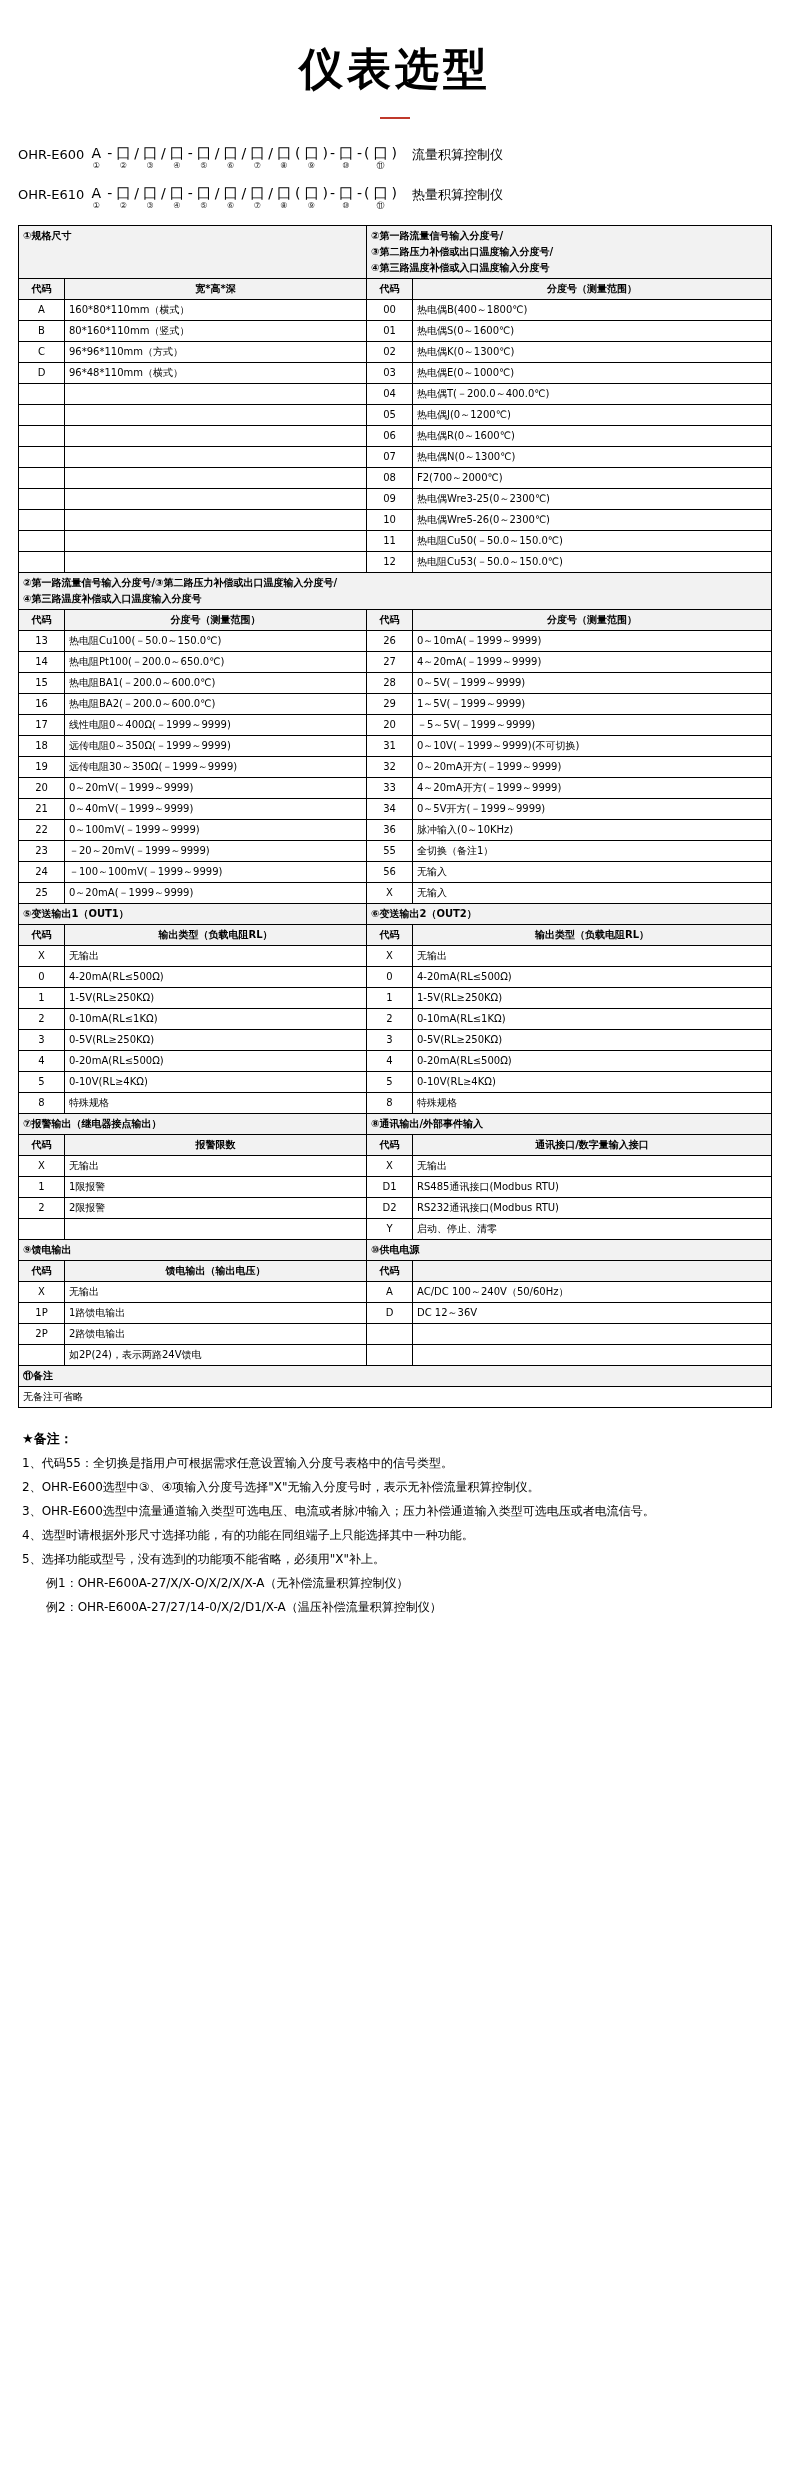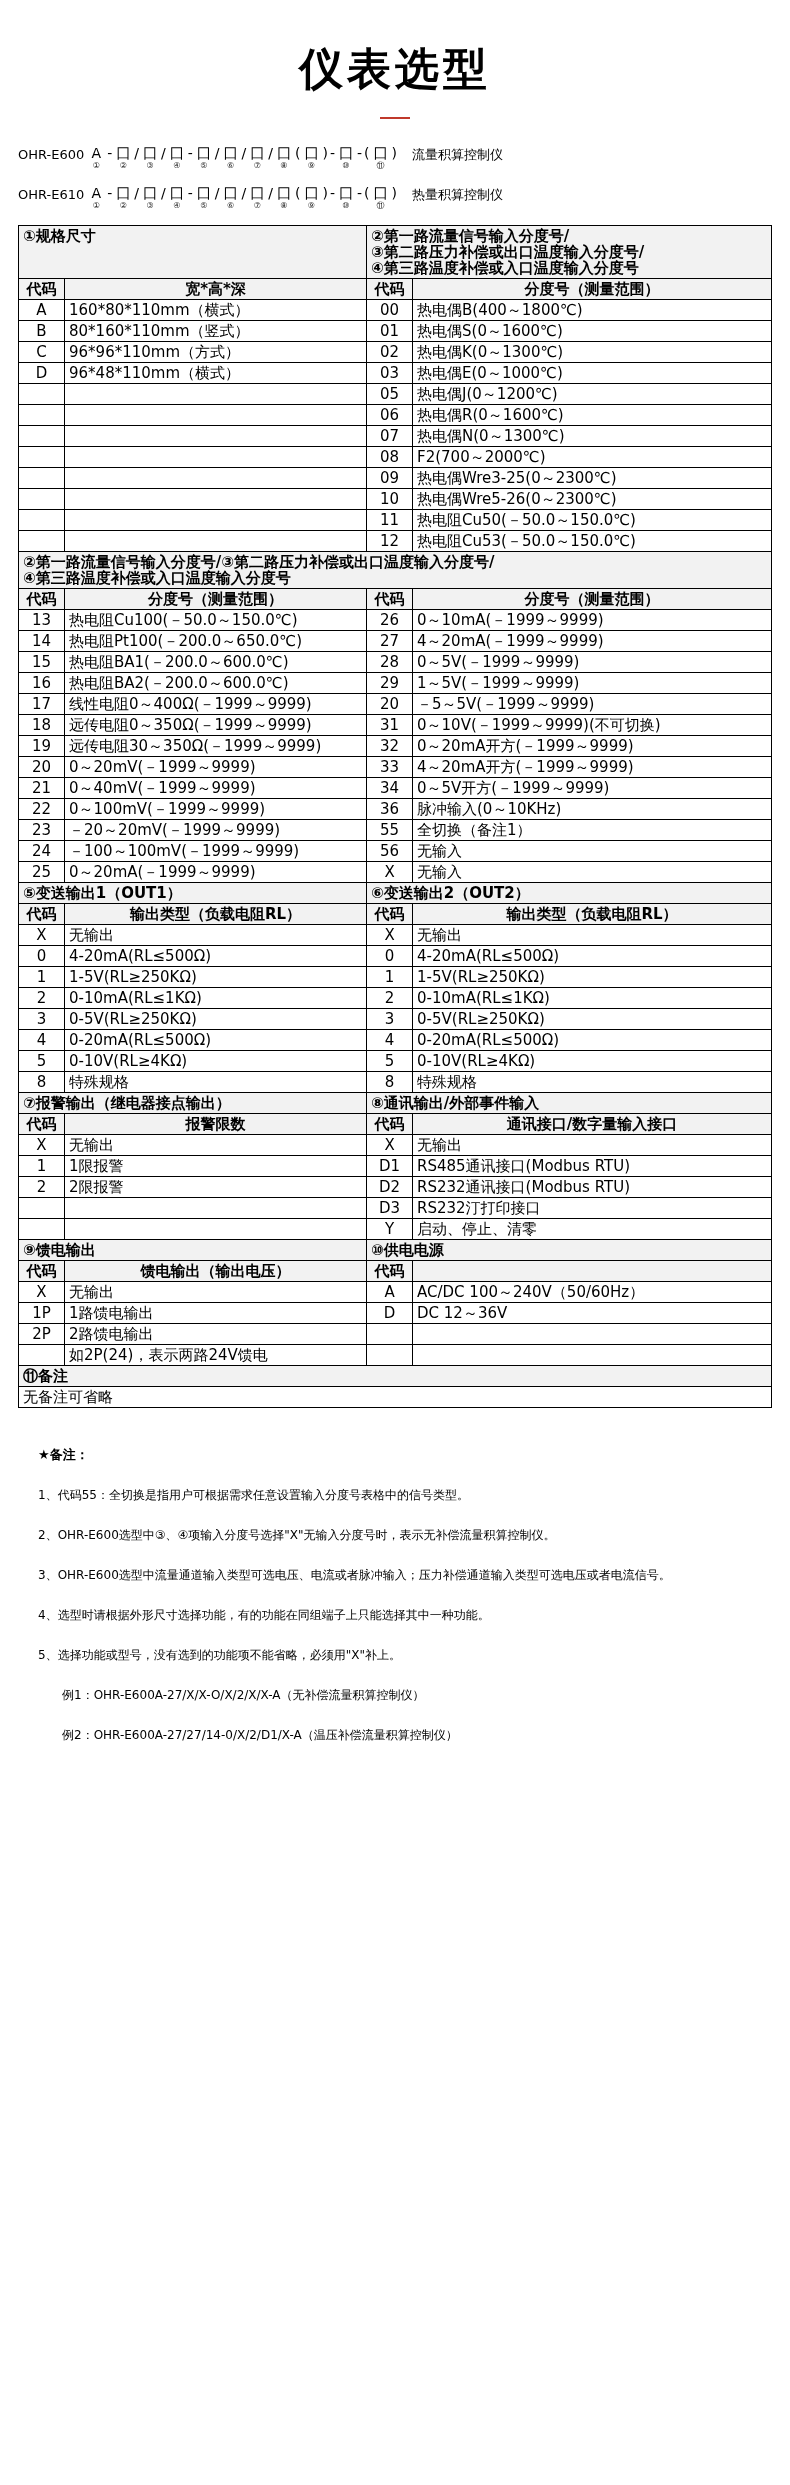--- a/index.html
+++ b/index.html
@@ -29,29 +29,29 @@
   .model-name{font-size:13px;padding-top:2px;white-space:nowrap;}
   .model-codes{flex:1;display:flex;align-items:flex-start;padding-left:2px;}
   .seg{display:flex;flex-direction:column;align-items:center;width:20px;}
   .seg .top{font-size:14px;line-height:16px;height:16px;}
   .seg .num{font-size:8px;line-height:10px;color:#222;}
   .sep{font-size:14px;line-height:16px;padding:0 1px;}
   .tail{font-size:13px;padding-top:1px;white-space:nowrap;margin-left:14px;}
 
   
   .tbl-wrap{padding:0 18px;}
-  table.main{border-collapse:collapse;width:100%;table-layout:fixed;font-size:15px;}
+  table.main{border-collapse:collapse;width:100%;table-layout:fixed;font-size:10px;}
   table.main td{border:1px solid #000;padding:2px 4px;vertical-align:top;line-height:16px;}
   .hdr{font-weight:bold;background:#f2f2f2;}
   .sub-hdr{font-weight:bold;background:#f2f2f2;text-align:center;}
   .center{text-align:center;}
 
   .notes{padding:18px 20px 0 20px;font-size:12px;line-height:22px;}
   .notes .star{font-weight:bold;font-size:13px;margin-bottom:2px;}
-  .notes p{margin:18px;}
+  .notes p{margin:2px;}
   .notes .ex{padding-left:24px;}
 </style>
 </head>
 <body>
 
 <div class="page">
 
   <div class="title">仪表选型</div>
   <div class="title-rule"></div>
 
@@ -234,20 +234,26 @@
     <tr>
       <td class="center">D</td>
       <td>96*48*110mm（横式）</td>
       <td class="center">03</td>
       <td>热电偶E(0～1000℃)</td>
     </tr>
 
     <tr>
       <td>&nbsp;</td>
       <td>&nbsp;</td>
+      <td class="center">04</td>
+      <td>热电偶T(－200.0～400.0℃)</td>
+    </tr>
+    <tr>
+      <td>&nbsp;</td>
+      <td>&nbsp;</td>
       <td class="center">05</td>
       <td>热电偶J(0～1200℃)</td>
     </tr>
     <tr>
       <td>&nbsp;</td>
       <td>&nbsp;</td>
       <td class="center">06</td>
       <td>热电偶R(0～1600℃)</td>
     </tr>
     <tr>
@@ -458,26 +464,20 @@
       <td class="center">1</td>
       <td>1限报警</td>
       <td class="center">D1</td>
       <td>RS485通讯接口(Modbus RTU)</td>
     </tr>
     <tr>
       <td class="center">2</td>
       <td>2限报警</td>
       <td class="center">D2</td>
       <td>RS232通讯接口(Modbus RTU)</td>
-    </tr>
-    <tr>
-      <td>&nbsp;</td>
-      <td>&nbsp;</td>
-      <td class="center">D3</td>
-      <td>RS232汀打印接口</td>
     </tr>
     <tr>
       <td>&nbsp;</td>
       <td>&nbsp;</td>
       <td class="center">Y</td>
       <td>启动、停止、清零</td>
     </tr>
 
     <tr>
       <td class="hdr" colspan="2">⑨馈电输出</td>

